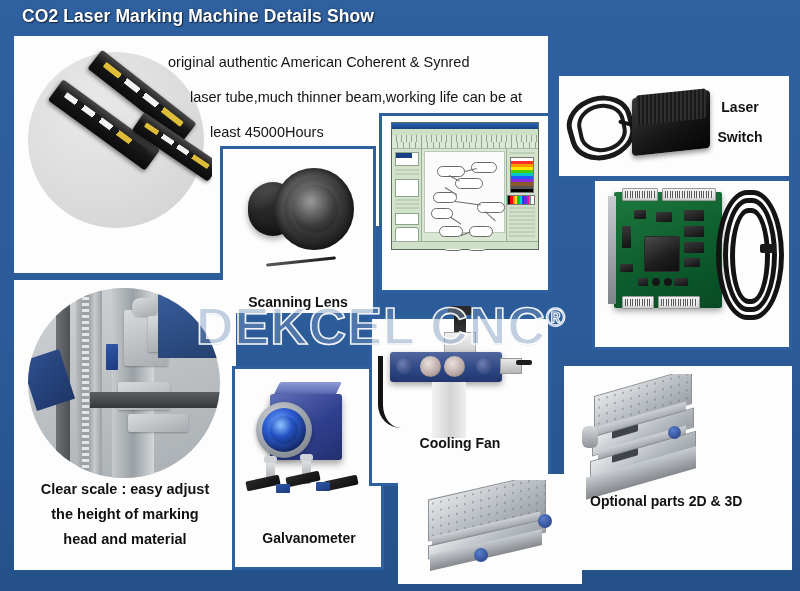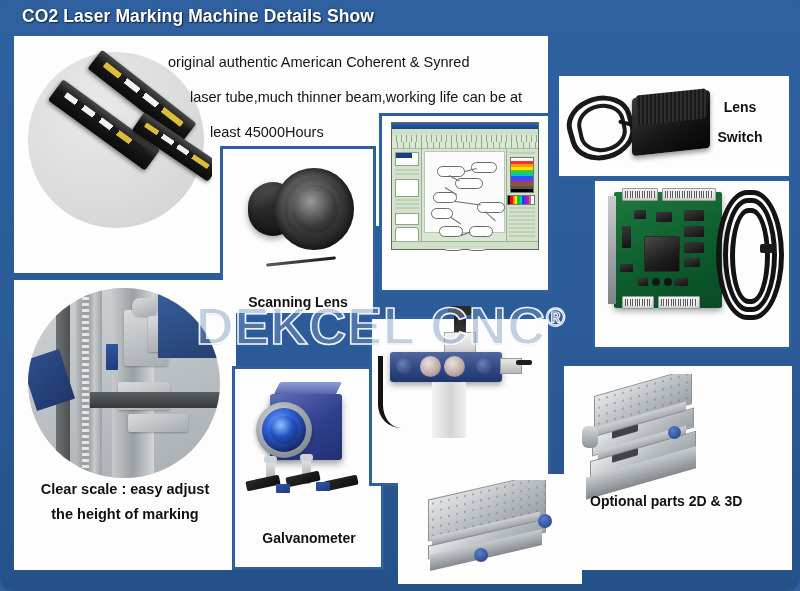--- a/index.html
+++ b/index.html
@@ -3,21 +3,21 @@
 <meta charset="utf-8">
 <style>
   html,body{margin:0;padding:0;}
   body{
     width:800px;height:591px;overflow:hidden;
     background:#2e5f9e;
     font-family:"Liberation Sans", sans-serif;
     position:relative;
   }
   #stage{position:absolute;left:0;top:0;width:800px;height:591px;
-    background:linear-gradient(180deg,#2f60a0 0%,#2c5b99 55%,#255189 100%);border-radius:13px;}
+    background:linear-gradient(180deg,#2f60a0 0%,#2c5b99 55%,#255189 100%);}
 
   
   .title{
     position:absolute;left:22px;top:6px;
     font-size:17.5px;font-weight:bold;color:#ffffff;
     letter-spacing:.1px;
     text-shadow:1px 1px 1px rgba(0,0,0,.55), 0 0 3px rgba(0,0,0,.3);
     white-space:nowrap;
   }
 
@@ -206,21 +206,21 @@
          border-width:4px;transform:rotate(-12deg);"></div>
     <div style="position:absolute;left:52px;top:44px;width:38px;height:4px;background:#141414;
          transform:rotate(14deg);border-radius:2px;"></div>
     <div style="position:absolute;left:84px;top:52px;width:10px;height:5px;background:#b9b9b9;
          transform:rotate(14deg);border-radius:1px;"></div>
     <div class="fsbody" style="left:66px;top:14px;width:78px;height:58px;
          transform:skewY(-6deg);"></div>
     <div class="fspad" style="left:70px;top:12px;width:70px;height:30px;
          transform:skewY(-6deg);background:repeating-linear-gradient(90deg,#2f2f2f 0 2px,#1a1a1a 2px 4px);"></div>
   </div>
-  <div class="cap" style="left:700px;top:97px;width:80px;">Lens</div>
+  <div class="cap" style="left:700px;top:97px;width:80px;">Laser</div>
   <div class="cap" style="left:700px;top:127px;width:80px;">Switch</div>
 
   <div class="panel" style="left:220px;top:146px;width:156px;height:170px;"></div>
   <div class="ph" style="left:232px;top:160px;width:132px;height:116px;">
     <div class="lensbody" style="left:16px;top:22px;width:50px;height:54px;"></div>
     <div class="lensring" style="left:42px;top:8px;width:80px;height:82px;"></div>
     <div class="lensglass" style="left:52px;top:17px;width:62px;height:64px;"></div>
     <div style="position:absolute;left:60px;top:25px;width:46px;height:48px;border-radius:50%;
          background:radial-gradient(circle at 40% 34%,#9a9a9a,#3b3b3b 58%,#171717);"></div>
     <div class="lensrod" style="left:34px;top:100px;width:70px;"></div>
@@ -334,20 +334,21 @@
            background:linear-gradient(180deg,#5a5f63,#34383b);"></div>
       <div style="position:absolute;left:0;top:66px;width:40px;height:52px;
            background:linear-gradient(150deg,#2f4f8f,#1e3668);transform:rotate(-18deg);"></div>
       <div style="position:absolute;left:130px;top:0;width:62px;height:70px;
            background:linear-gradient(160deg,#3a5f9f,#24406f);"></div>
       <div class="plate" style="left:100px;top:126px;width:60px;height:18px;"></div>
     </div>
   </div>
   <div class="cap" style="left:18px;top:503px;width:214px;font-size:14.5px;">the height of marking</div>
   <div class="cap" style="left:18px;top:478px;width:214px;font-size:14.5px;">Clear scale : easy adjust</div>
+  <div class="cap" style="left:18px;top:528px;width:214px;font-size:14.5px;">head and material</div>
 
   <div class="panel" style="left:232px;top:366px;width:152px;height:204px;"></div>
   <div class="ph" style="left:240px;top:374px;width:140px;height:134px;">
     <div class="galvtop" style="left:36px;top:8px;width:62px;height:16px;
          transform:skewX(-26deg);"></div>
     <div class="galvbox" style="left:30px;top:20px;width:72px;height:66px;"></div>
     <div class="galvface" style="left:16px;top:28px;width:56px;height:56px;"></div>
     <div class="galvlens" style="left:22px;top:34px;width:44px;height:44px;"></div>
     <div style="position:absolute;left:30px;top:42px;width:28px;height:28px;border-radius:50%;
          background:radial-gradient(circle at 38% 32%,#8fc3ff,#2453c4 45%,#0d1f4e);"></div>
@@ -374,20 +375,21 @@
     <div class="fanhole" style="left:44px;top:56px;width:21px;height:21px;"></div>
     <div class="fanhole" style="left:68px;top:56px;width:21px;height:21px;"></div>
     <div class="fanknob" style="left:20px;top:58px;width:16px;height:16px;"></div>
     <div class="fanknob" style="left:100px;top:58px;width:16px;height:16px;"></div>
     <div style="position:absolute;left:124px;top:58px;width:20px;height:14px;
          background:linear-gradient(180deg,#e9e9e9,#b6b6b6);border:1px solid #9a9a9a;"></div>
     <div style="position:absolute;left:140px;top:60px;width:16px;height:5px;background:#1d1d1d;border-radius:2px;"></div>
     <div class="whitetube" style="left:56px;top:82px;width:34px;height:56px;"></div>
     <div class="blkcord" style="left:2px;top:56px;width:18px;height:72px;border-left-width:5px;"></div>
   </div>
+  <div class="cap" style="left:371px;top:433px;width:178px;">Cooling Fan</div>
 
   <div class="panel" style="left:564px;top:366px;width:228px;height:204px;border:none;background:#fdfdfd;"></div>
   <div class="ph" style="left:572px;top:374px;width:150px;height:132px;">
     <div class="tblplate dots" style="left:22px;top:8px;width:96px;height:34px;
          transform:skewY(-16deg);"></div>
     <div class="tblmid" style="left:26px;top:40px;width:88px;height:14px;transform:skewY(-16deg);"></div>
     <div class="tblplate" style="left:20px;top:48px;width:100px;height:18px;transform:skewY(-16deg);"></div>
     <div class="tblmid" style="left:26px;top:64px;width:88px;height:12px;transform:skewY(-16deg);"></div>
     <div class="tblplate" style="left:18px;top:72px;width:104px;height:18px;transform:skewY(-16deg);"></div>
     <div class="tblbase" style="left:14px;top:88px;width:110px;height:22px;transform:skewY(-16deg);"></div>

